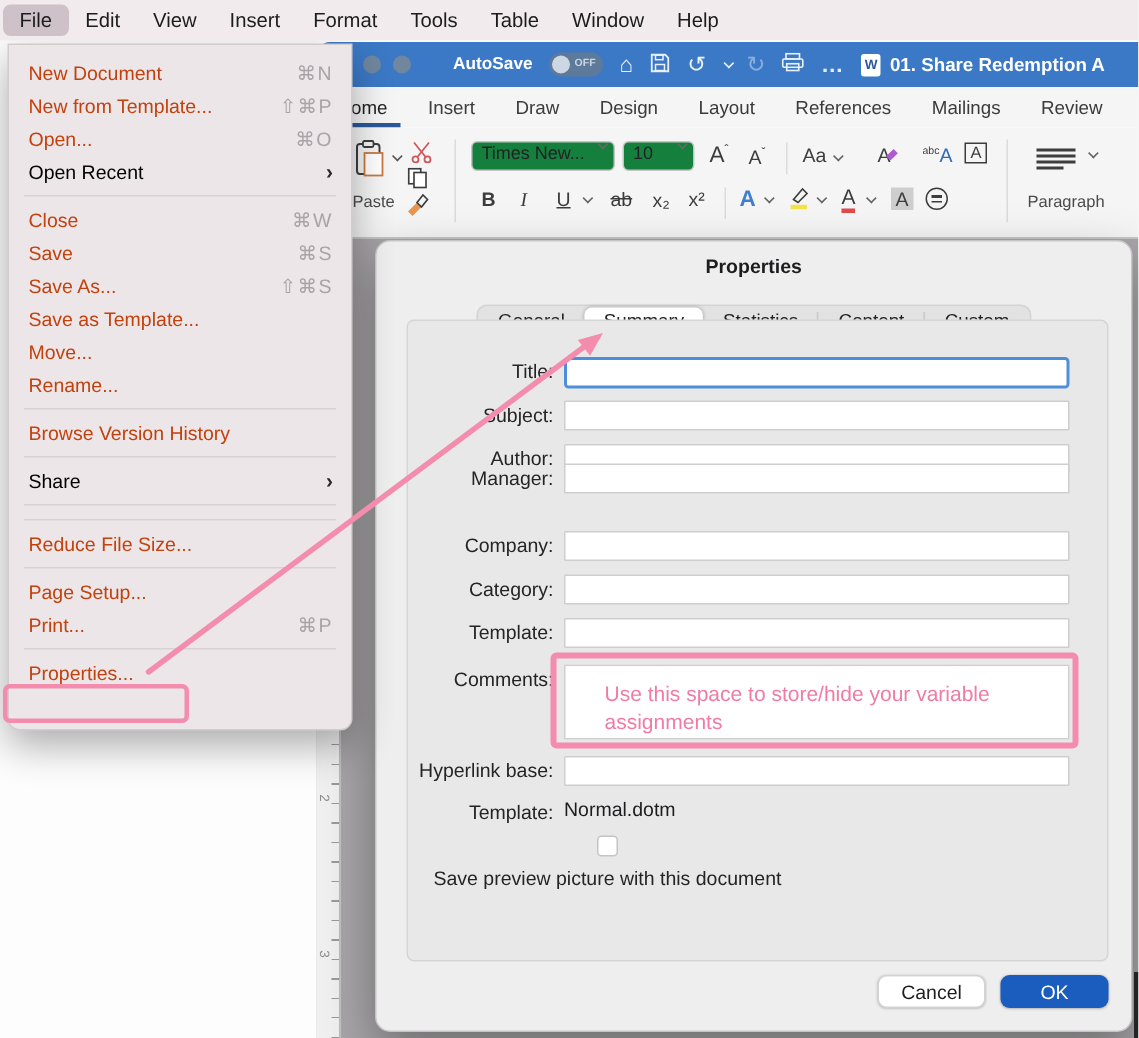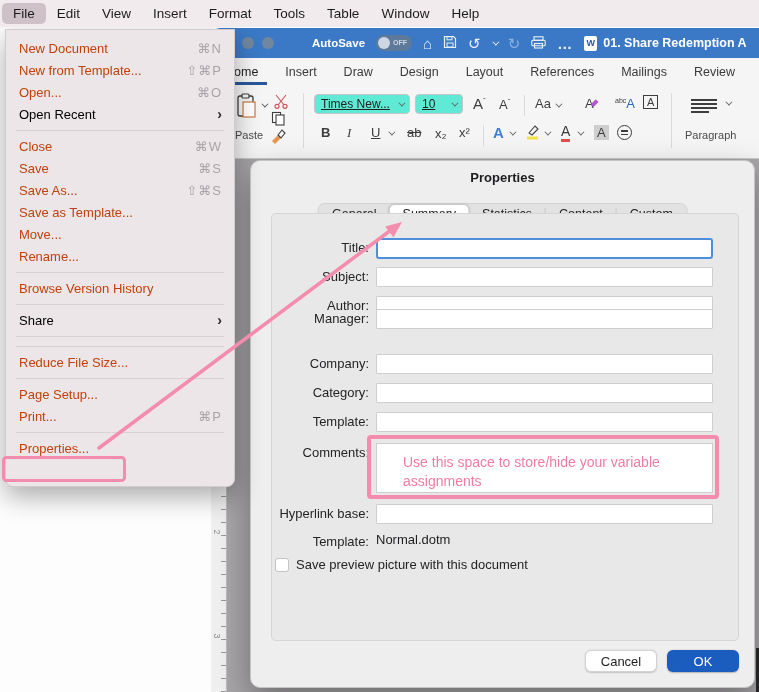--- a/index.html
+++ b/index.html
@@ -25,41 +25,41 @@
   .fm-item .lbl.on  { color:#000000; }
   .fm-item .sc { color:#a9a3a7; letter-spacing:1px; font-size:13px; }
   .fm-item .sub { color:#2a2a2c; font-weight:700; font-size:14px; line-height:10px; }
   .fm-sep { height:10px; display:flex; align-items:center; padding:0 10px; }
   .fm-sep div { height:1px; width:100%; background:#d8d2d5; }
 
   
   #titlebar { height:30px; background:var(--blue-titlebar); display:flex; align-items:center; color:#fff; }
   .light { width:12px; height:12px; border-radius:50%; background:#71879f; margin-right:8px; }
   #lights { display:flex; margin-left:11px; }
-  #tb-controls { display:flex; align-items:center; margin-left:30px; gap:11px;text-align:center; }
+  #tb-controls { display:flex; align-items:center; margin-left:20px; gap:11px;text-align:center; }
   #autosave-lbl { font-size:11.5px; font-weight:700; }
   #autosave-toggle { width:36px; height:16px; border-radius:9px; background:#5e7a9b; position:relative; }
   #autosave-toggle .knob { position:absolute; left:2px; top:2px; width:12px; height:12px; border-radius:50%; background:#cdd7e3; }
   #autosave-toggle .state { position:absolute; right:5px; top:4px; font-size:7px; font-weight:700; color:#cdd7e3; }
   .tbi { font-size:15px; color:#eaf0f8; line-height:1; }
   .tbi.dim { opacity:.45; }
   #doc-title { display:flex; align-items:center; gap:6px; font-size:12.5px; font-weight:700; white-space:nowrap; }
   #doc-icon { width:13px; height:15px; background:#fff; border-radius:2px; color:#2b579a; font-size:9px; font-weight:700;
               display:flex; align-items:center; justify-content:center; }
   .chev { display:inline-block; width:5px; height:5px; border-right:1.5px solid currentColor; border-bottom:1.5px solid currentColor;
           transform:rotate(45deg) translateY(-2px); }
 
   
   #ribbon-tabs { height:27px; background:#f6f5f6; display:flex; align-items:center; gap:27px; padding-left:14px;
                  font-size:12.5px; color:#3b3b3b; position:relative; }
   #home-underline { position:absolute; left:14px; bottom:0; width:42px; height:3px; background:var(--blue-accent); }
   #ribbon { height:74px; background:#f6f5f6; border-bottom:1px solid #c9c8c9; position:relative; font-size:12px; color:#3d3d3d; }
   .rdiv { position:absolute; top:8px; bottom:10px; width:1px; background:#dcdbdc; }
-  .combo { background:#5eead4; border:1px solid #c6c5c6; border-radius:4px; height:20px; display:flex; align-items:center;
-           justify-content:space-between; padding:0 6px; font-size:12px; color:#222;text-decoration:underline; }
+  .combo { background:#15803d; border:1px solid #c6c5c6; border-radius:4px; height:20px; display:flex; align-items:flex-start;
+           justify-content:space-between; padding:0 6px; font-size:12px; color:#222; }
   .rlabel { font-size:11px; color:#4a4a4a; }
   .glyph { font-size:13px; color:#3d3d3d; }
   .par-lines { display:inline-block; }
   .par-lines i { display:block; height:2px; background:#3d3d3d; margin:2px 0; }
 
   
   #doc-area { position:absolute; left:0; top:131px; right:0; bottom:0; background:#a8a6a8; }
   #v-ruler { position:absolute; left:0; top:0; width:16px; bottom:0; background:#f1f0f0; border-right:1px solid #bdbcbd;
              background-image:repeating-linear-gradient(to bottom, transparent 0 12px, #9a999a 12px 13px);
              background-size:5px 100%; background-position:10px 0; background-repeat:no-repeat; }
@@ -79,21 +79,21 @@
   #dlg-panel { position:absolute; left:20px; top:52px; width:468px; height:428px; background:#e9e8e9;
                border:1px solid #d6d5d6; border-radius:5px; }
   .frow { position:absolute; left:0; width:100%; height:20px; }
   .flabel { position:absolute; left:0; width:118px; text-align:right; font-size:13px; color:#242426; line-height:20px; }
   .finput { position:absolute; left:125px; width:337px; height:20px; background:#fff; border:1px solid #cfcecf; border-radius:1px; }
   .finput.focused { border:2.5px solid var(--focus-ring); border-radius:3px; height:21px; }
   #comments-label { position:absolute; top:282px; }
   #comments-box { position:absolute; left:125px; top:282px; width:337px; height:50px; background:#fff; border:1px solid #cfcecf;
                   font-size:14px; line-height:19px; color:var(--pink-text); padding:9px 18px 0 26px; }
   #template-value { position:absolute; left:125px; top:371px; font-size:13px; color:#1d1d1f; line-height:16px; }
-  #preview-row { position:absolute; left:24px; top:396px; display:flex; align-items:center; gap:7px; }
+  #preview-row { position:absolute; left:38px; top:396px; display:flex; align-items:center; gap:7px;flex-direction:column; }
   #preview-checkbox { width:14px; height:14px; background:#fff; border:1px solid #c5c4c5; border-radius:3px; }
   #preview-row span { font-size:13px; color:#242426; }
   .dlg-btn { position:absolute; top:489px; width:72px; height:22px; border-radius:6px; font-size:13px;
              display:flex; align-items:center; justify-content:center; }
   #btn-cancel { left:334px; background:#fff; border:1px solid #d4d3d4; color:#1d1d1f; box-shadow:0 .5px 1.5px rgba(0,0,0,.18); }
   #btn-ok { left:416px; background:var(--blue-ok); color:#fff; font-weight:400; box-shadow:0 .5px 1.5px rgba(0,0,0,.25); }
 
   
   #annotations { position:absolute; inset:0; z-index:100; pointer-events:none; }
 </style>

